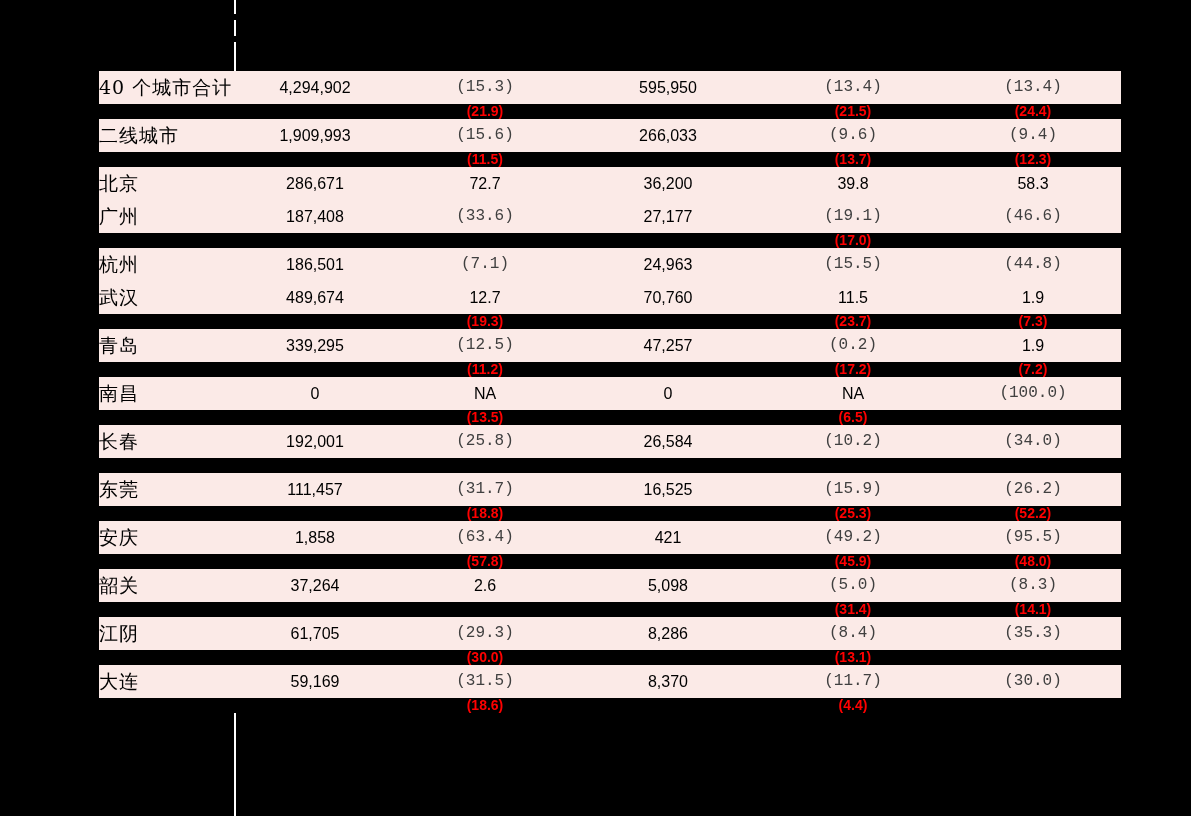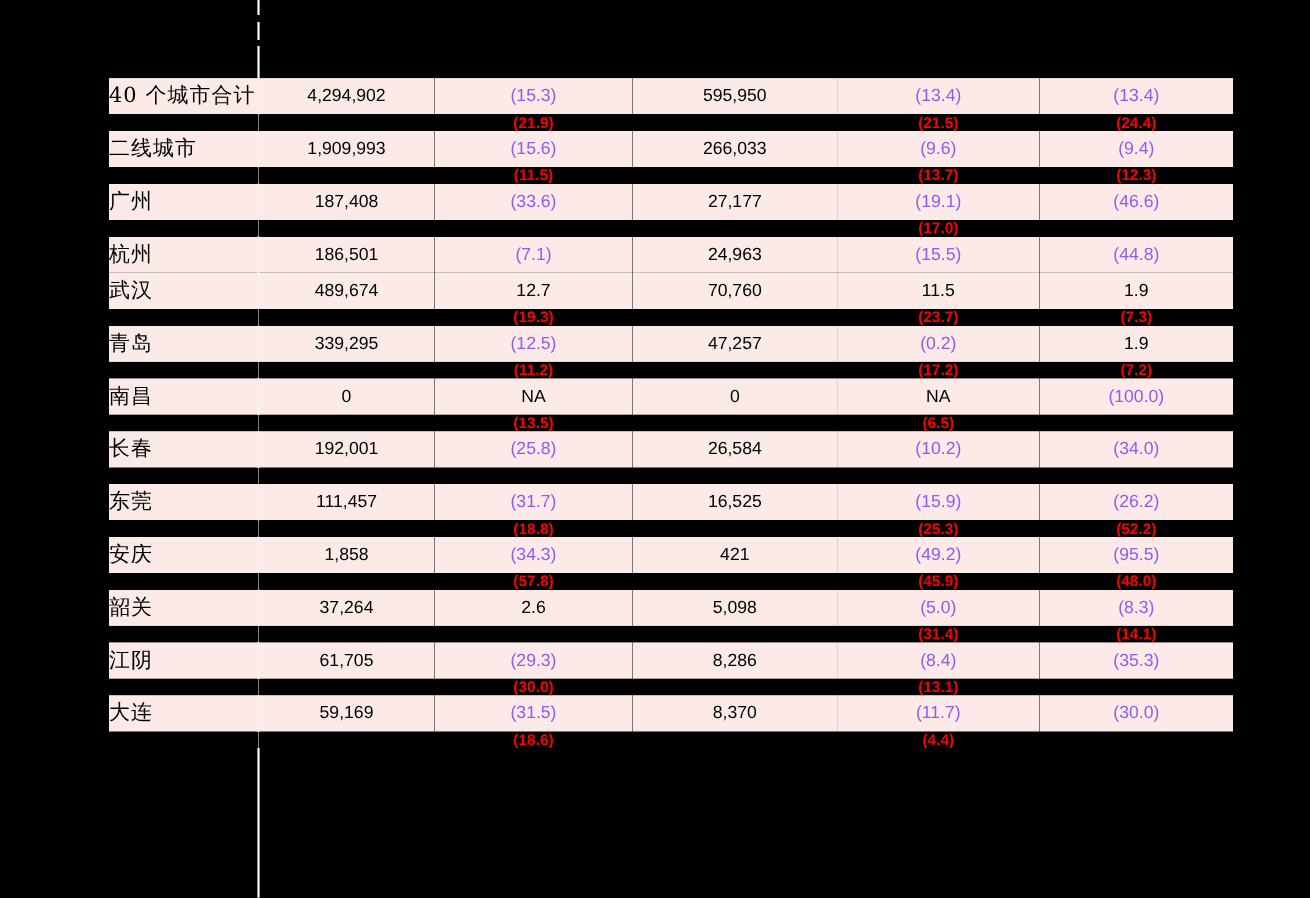--- a/index.html
+++ b/index.html
@@ -73,21 +73,21 @@
     text-align: left;
     padding-left: 4px;
     letter-spacing: 1px;
   }
 
   td.num {
     text-align: center;
     font-size: 16px;
     color: #000000;
   }
-  td.num.neg { color: #8b5cf6; }
+  td.num.neg { color: #404040; font-family: Liberation Mono, monospace; }
 
   tr.gap-row td.num {
     font-size: 14px;
     font-weight: bold;
     color: #ff0000;
     text-align: center;
     line-height: 15px;
     vertical-align: middle;
   }
 
@@ -140,20 +140,28 @@
         </tr>
         <tr class="gap-row">
           <td></td>
           <td class="num v1"></td>
           <td class="num v2">(11.5)</td>
           <td class="num v3"></td>
           <td class="num v4">(13.7)</td>
           <td class="num v5">(12.3)</td>
         </tr>
         <tr class="data-row">
+          <td class="city">北京</td>
+          <td class="num v1">286,671</td>
+          <td class="num v2">72.7</td>
+          <td class="num v3">36,200</td>
+          <td class="num v4">39.8</td>
+          <td class="num v5">58.3</td>
+        </tr>
+        <tr class="data-row">
           <td class="city">广州</td>
           <td class="num v1">187,408</td>
           <td class="num v2 neg">(33.6)</td>
           <td class="num v3">27,177</td>
           <td class="num v4 neg">(19.1)</td>
           <td class="num v5 neg">(46.6)</td>
         </tr>
         <tr class="gap-row">
           <td></td>
           <td class="num v1"></td>
@@ -246,21 +254,21 @@
           <td></td>
           <td class="num v1"></td>
           <td class="num v2">(18.8)</td>
           <td class="num v3"></td>
           <td class="num v4">(25.3)</td>
           <td class="num v5">(52.2)</td>
         </tr>
         <tr class="data-row">
           <td class="city">安庆</td>
           <td class="num v1">1,858</td>
-          <td class="num v2 neg">(34.3)</td>
+          <td class="num v2 neg">(63.4)</td>
           <td class="num v3">421</td>
           <td class="num v4 neg">(49.2)</td>
           <td class="num v5 neg">(95.5)</td>
         </tr>
         <tr class="gap-row">
           <td></td>
           <td class="num v1"></td>
           <td class="num v2">(57.8)</td>
           <td class="num v3"></td>
           <td class="num v4">(45.9)</td>

